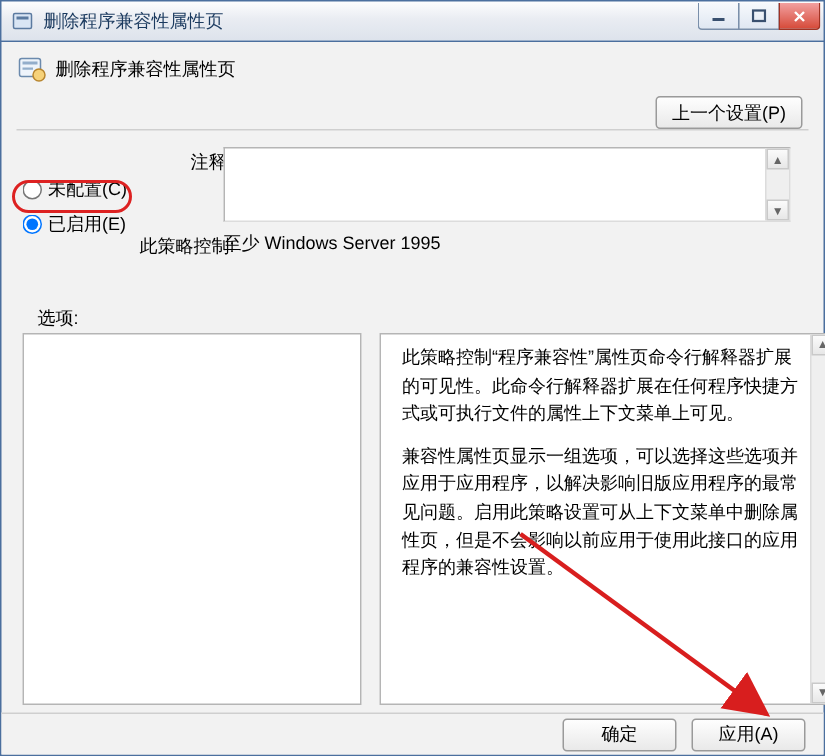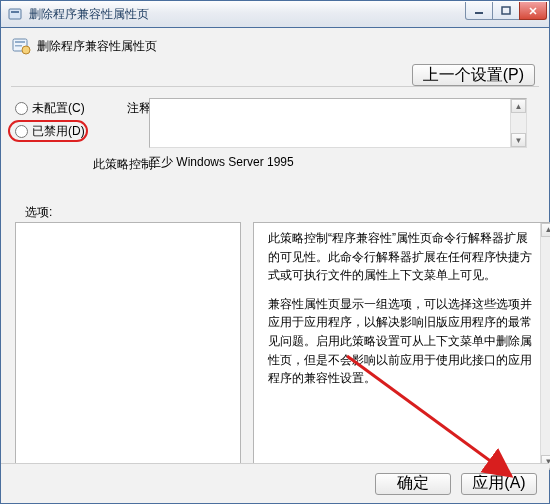--- a/index.html
+++ b/index.html
@@ -10,42 +10,42 @@
 .winbtns{display:flex;height:20px;align-self:flex-start;margin-top:1px;margin-right:2px}
 .winbtn{width:28px;height:18px;border:1px solid #7a8faa;border-top:none;background:linear-gradient(#f7f9fc,#dfe7f2);display:flex;align-items:center;justify-content:center;margin-left:-1px}
 .winbtn:first-child{border-radius:0 0 0 3px}
 .winbtn.close{background:linear-gradient(#f2a0a0,#d64b3a);border-color:#a13324;border-radius:0 0 3px 0}
 .winbtn svg{display:block}
 .content{position:absolute;top:28px;left:0;right:0;bottom:0;border:1px solid #4b6f9e;border-top:none;background:#f2f2f2;padding:8px 10px 10px 10px}
 .hdr{display:flex;align-items:center;margin-bottom:8px}
 .hdr .hico{width:20px;height:20px;margin-right:6px}
 .hdr .htxt{font-size:12px}
 .topbtns{position:absolute;top:36px;right:14px;display:flex;gap:8px}
-.btn{height:22px;min-width:76px;padding:0 10px;background:linear-gradient(#fefefe,#e9e9e9);border:1px solid #9a9a9a;border-radius:3px;font-size:16px;cursor:default;display:inline-flex;align-items:center;justify-content:center}
+.btn{height:22px;min-width:76px;padding:0 10px;background:linear-gradient(#fefefe,#e9e9e9);border:1px solid #9a9a9a;border-radius:3px;font-size:12px;cursor:default;display:inline-flex;align-items:center;justify-content:center}
 .sep{border:none;border-top:1px solid #cfcfcf;margin:30px 0 8px 0}
-.left{position:absolute;left:14px;top:66px;width:90px}
+.left{position:absolute;left:14px;top:84px;width:90px}
 .radio{display:flex;align-items:center;margin:6px 0}
 .radio input{margin-right:4px}
 .mark{position:absolute;left:7px;top:92px;width:80px;height:22px;border:2px solid #d22;border-radius:11px;pointer-events:none}
 .rlabelA{position:absolute;left:126px;top:72px}
 .rlabelB{position:absolute;left:92px;top:128px}
 .inbox{position:absolute;left:148px;top:70px;width:378px;height:50px;background:#fff;border:1px solid #b5b5b5;border-right-color:#dcdcdc;border-bottom-color:#dcdcdc}
 .inbox .sb{position:absolute;right:0;top:0;bottom:0;width:16px;background:#efefef;border-left:1px solid #dcdcdc}
 .inbox .sb .up,.inbox .sb .dn{height:14px;background:linear-gradient(#fbfbfb,#e7e7e7);border:1px solid #c9c9c9;display:flex;align-items:center;justify-content:center;font-size:8px;color:#666}
 .inbox .sb .dn{position:absolute;bottom:0;left:0;right:0}
 .platform{position:absolute;left:148px;top:126px;width:378px}
 .lblOptions{position:absolute;left:24px;top:176px}
 .lblHelp{position:absolute;left:252px;top:192px}
 .listL{position:absolute;left:14px;top:194px;width:226px;height:248px;background:#fff;border:1px solid #b5b5b5}
 .listR{position:absolute;left:252px;top:194px;width:304px;height:248px;background:#fff;border:1px solid #b5b5b5;padding:6px 20px 6px 14px;line-height:1.55;overflow:hidden}
 .listR .sb{position:absolute;right:0;top:0;bottom:0;width:16px;background:#efefef;border-left:1px solid #dcdcdc}
 .listR .sb .up,.listR .sb .dn{height:14px;background:linear-gradient(#fbfbfb,#e7e7e7);border:1px solid #c9c9c9;display:flex;align-items:center;justify-content:center;font-size:8px;color:#666}
 .listR .sb .dn{position:absolute;bottom:0;left:0;right:0}
 .listR p{margin-bottom:10px}
-.footer{position:absolute;left:0;right:0;bottom:0;height:40px;border-top:1px solid #cfcfcf;display:flex;justify-content:flex-end;align-items:center;padding:0 12px;gap:10px;background:#f2f2f2}
+.footer{position:absolute;left:0;right:0;bottom:0;height:28px;border-top:1px solid #cfcfcf;display:flex;justify-content:flex-end;align-items:center;padding:0 12px;gap:10px;background:#f2f2f2}
 .arrow{position:absolute;pointer-events:none}
 </style>
 </head>
 <body>
 
 <div class="titlebar">
   <span class="ico">
     <svg width="16" height="16" viewBox="0 0 16 16">
         <rect x="2" y="3" width="12" height="10" rx="1" fill="#d9e5f4" stroke="#5b7aa0"></rect>
         <rect x="4" y="5" width="8" height="2" fill="#5b7aa0"></rect>
@@ -90,22 +90,22 @@
   </div>
 
   <hr class="sep">
 
   <div class="left">
     <label class="radio">
       <input type="radio" name="st" style="">
       <span>未配置(C)</span>
     </label>
     <label class="radio">
-      <input type="radio" name="st" style="">
-      <span>已禁用(D)</span>
+      <input type="radio" name="st" checked="" style="">
+      <span>已启用(E)</span>
     </label>
   </div>
   <div class="mark"></div>
 
   <span class="rlabelA">注释:</span>
   <div class="inbox">
     <div class="sb">
       <div class="up">▲</div>
       <div class="dn">▼</div>
     </div>

